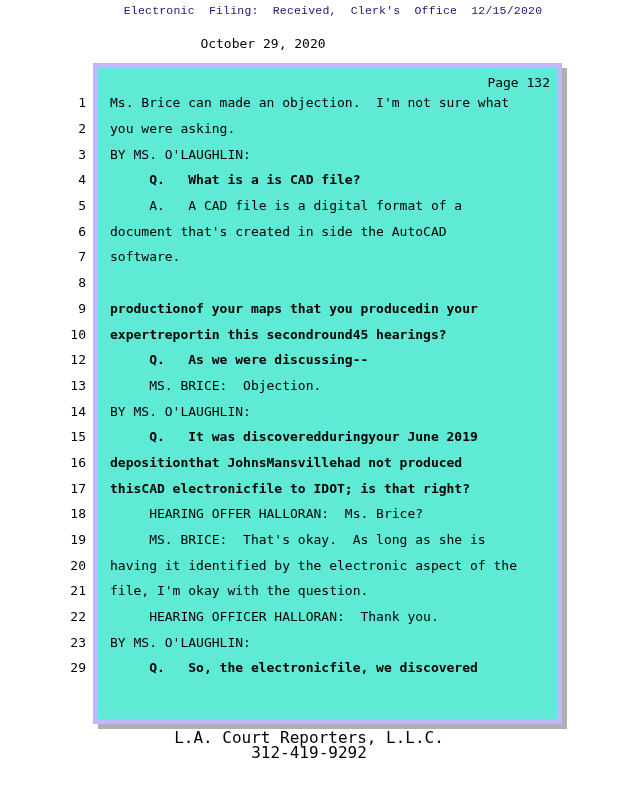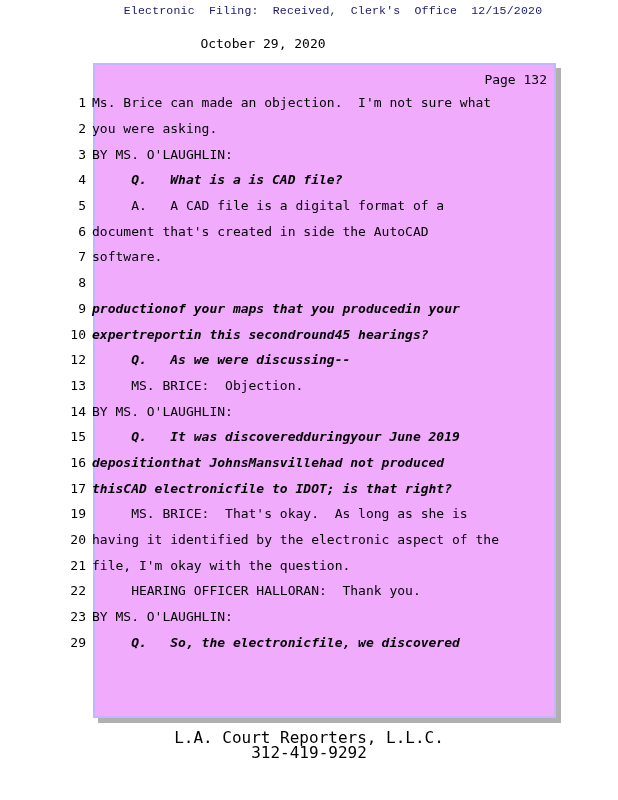--- a/index.html
+++ b/index.html
@@ -36,23 +36,23 @@
     width: 526px;
     text-align: center;
     font-size: 13px;
   }
   .transcript-box {
     position: absolute;
     left: 93px;
     top: 63px;
     width: 459px;
     height: 651px;
-    border: 2px solid #c4b5fd;
+    border: 5px solid #c4b5fd;
     box-shadow: 5px 5px 0 #b0b0b0;
-    background: #f0abfc;
+    background: #5eead4;
   }
   .page-label {
     position: absolute;
     top: 7px;
     right: 7px;
     font-size: 13px;
     white-space: pre;
   }
   .lines {
     position: absolute;
@@ -65,26 +65,25 @@
     align-items: center;
     height: 25.7px;
     font-size: 13px;
   }
   .line-num {
     flex: none;
     width: 86px;
     text-align: right;
   }
   .line-text {
-    margin-left: 6px;
+    margin-left: 24px;
     white-space: pre;
   }
   .line-text.bold {
     font-weight: bold;
-    font-style: italic;
   }
   .footer {
     position: absolute;
     top: 731px;
     left: 0;
     width: 618px;
     text-align: center;
     font-size: 16px;
     line-height: 14.5px;
   }
@@ -158,20 +157,24 @@
         <span class="line-num">15</span>
         <span class="line-text bold">     Q.   It was discoveredduringyour June 2019</span>
       </div>
       <div class="line-row">
         <span class="line-num">16</span>
         <span class="line-text bold">depositionthat JohnsMansvillehad not produced</span>
       </div>
       <div class="line-row">
         <span class="line-num">17</span>
         <span class="line-text bold">thisCAD electronicfile to IDOT; is that right?</span>
+      </div>
+      <div class="line-row">
+        <span class="line-num">18</span>
+        <span class="line-text">     HEARING OFFER HALLORAN:  Ms. Brice?</span>
       </div>
       <div class="line-row">
         <span class="line-num">19</span>
         <span class="line-text">     MS. BRICE:  That's okay.  As long as she is</span>
       </div>
       <div class="line-row">
         <span class="line-num">20</span>
         <span class="line-text">having it identified by the electronic aspect of the</span>
       </div>
       <div class="line-row">

